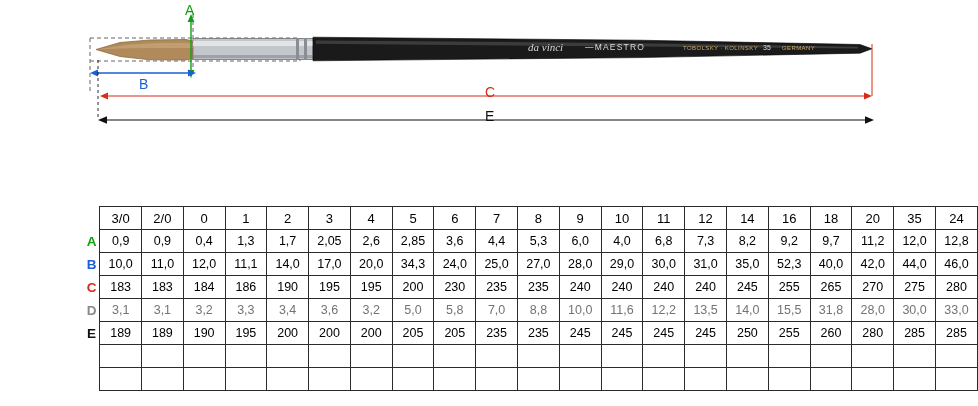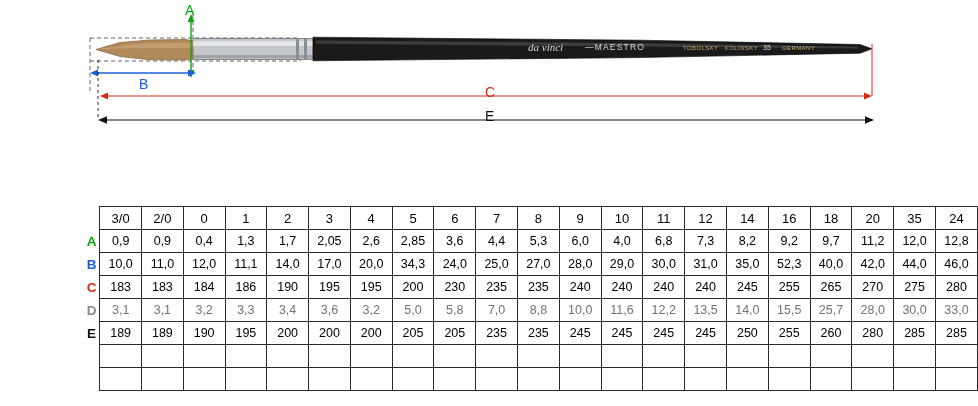--- a/index.html
+++ b/index.html
@@ -311,21 +311,21 @@
         <td class="cellnum num">5,0</td>
         <td class="cellnum num">5,8</td>
         <td class="cellnum num">7,0</td>
         <td class="cellnum num">8,8</td>
         <td class="cellnum num">10,0</td>
         <td class="cellnum num">11,6</td>
         <td class="cellnum num">12,2</td>
         <td class="cellnum num">13,5</td>
         <td class="cellnum num">14,0</td>
         <td class="cellnum num">15,5</td>
-        <td class="cellnum num">25,7</td>
+        <td class="cellnum num">31,8</td>
         <td class="cellnum num">28,0</td>
         <td class="cellnum num">30,0</td>
         <td class="cellnum num">33,0</td>
       </tr>
       <tr>
         <td class="rowhead rh-E">E</td>
         <td class="cellnum num">189</td>
         <td class="cellnum num">189</td>
         <td class="cellnum num">190</td>
         <td class="cellnum num">195</td>

